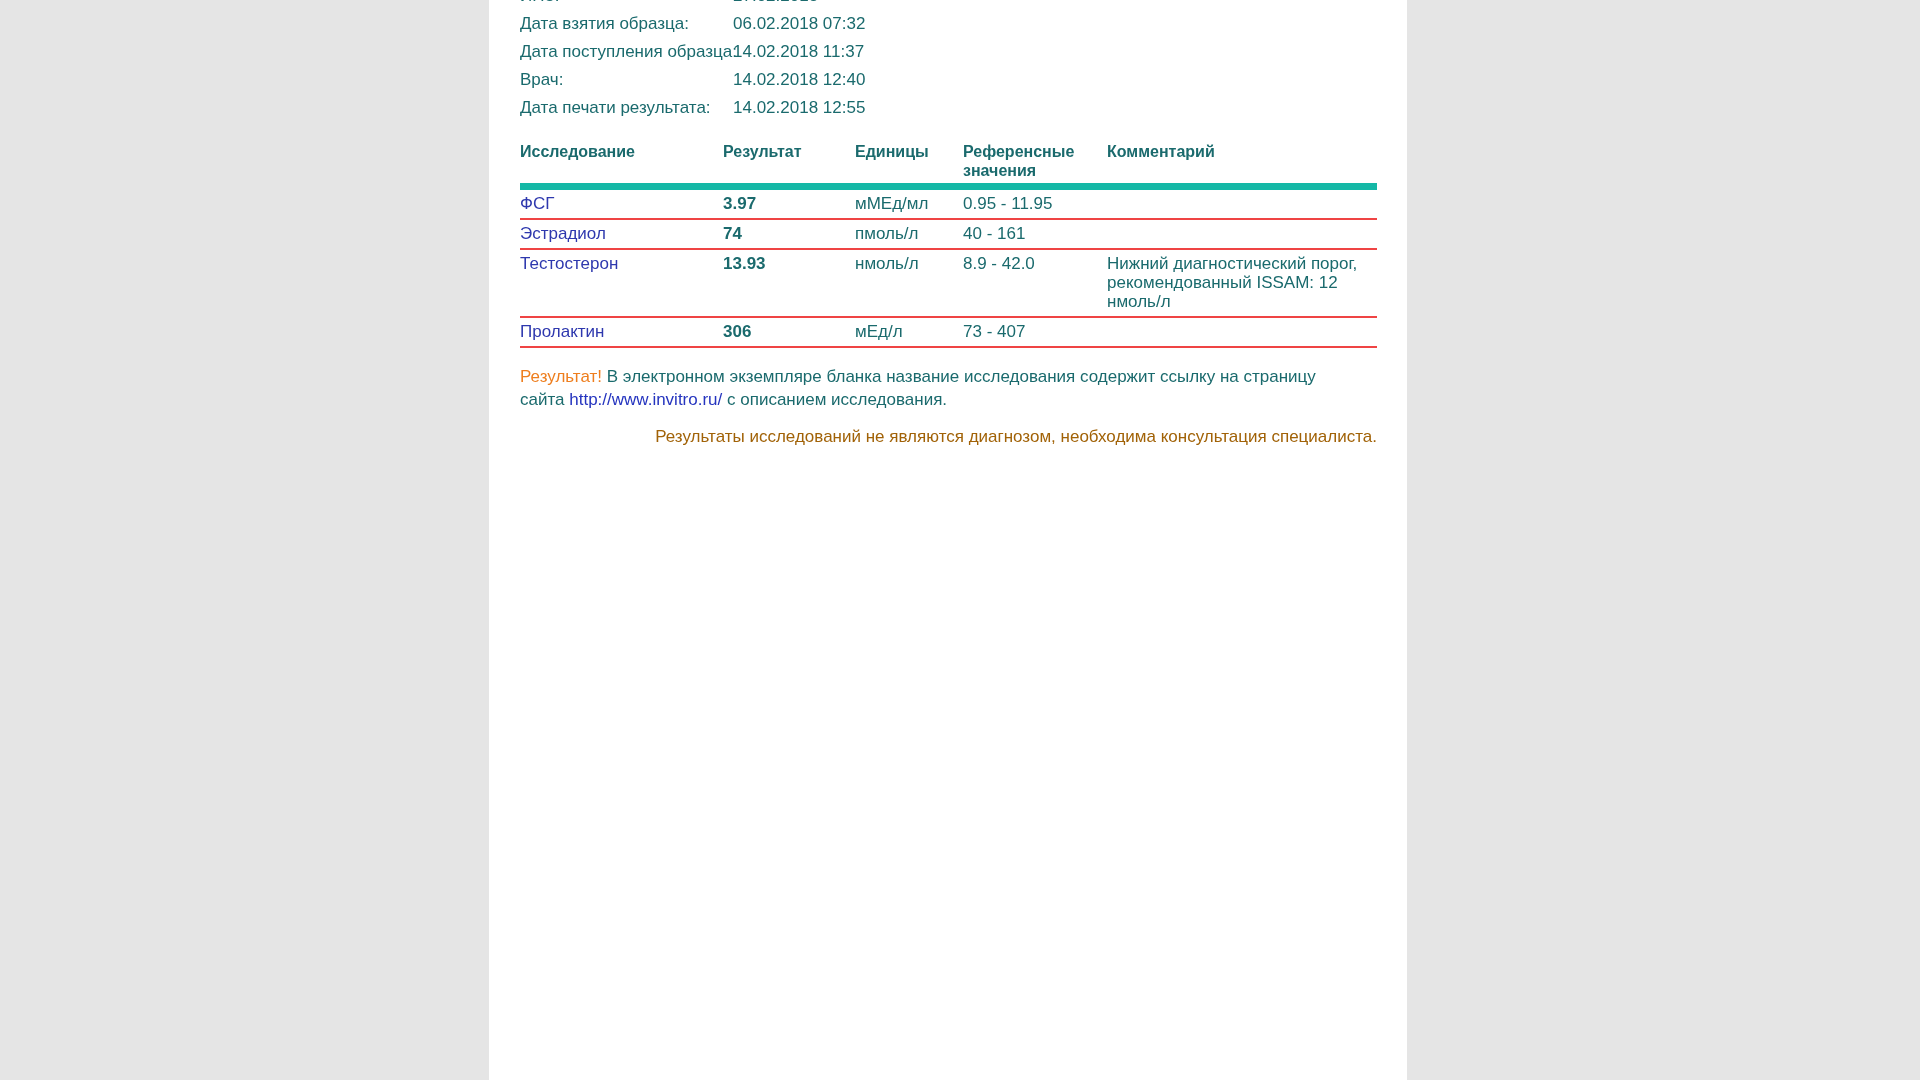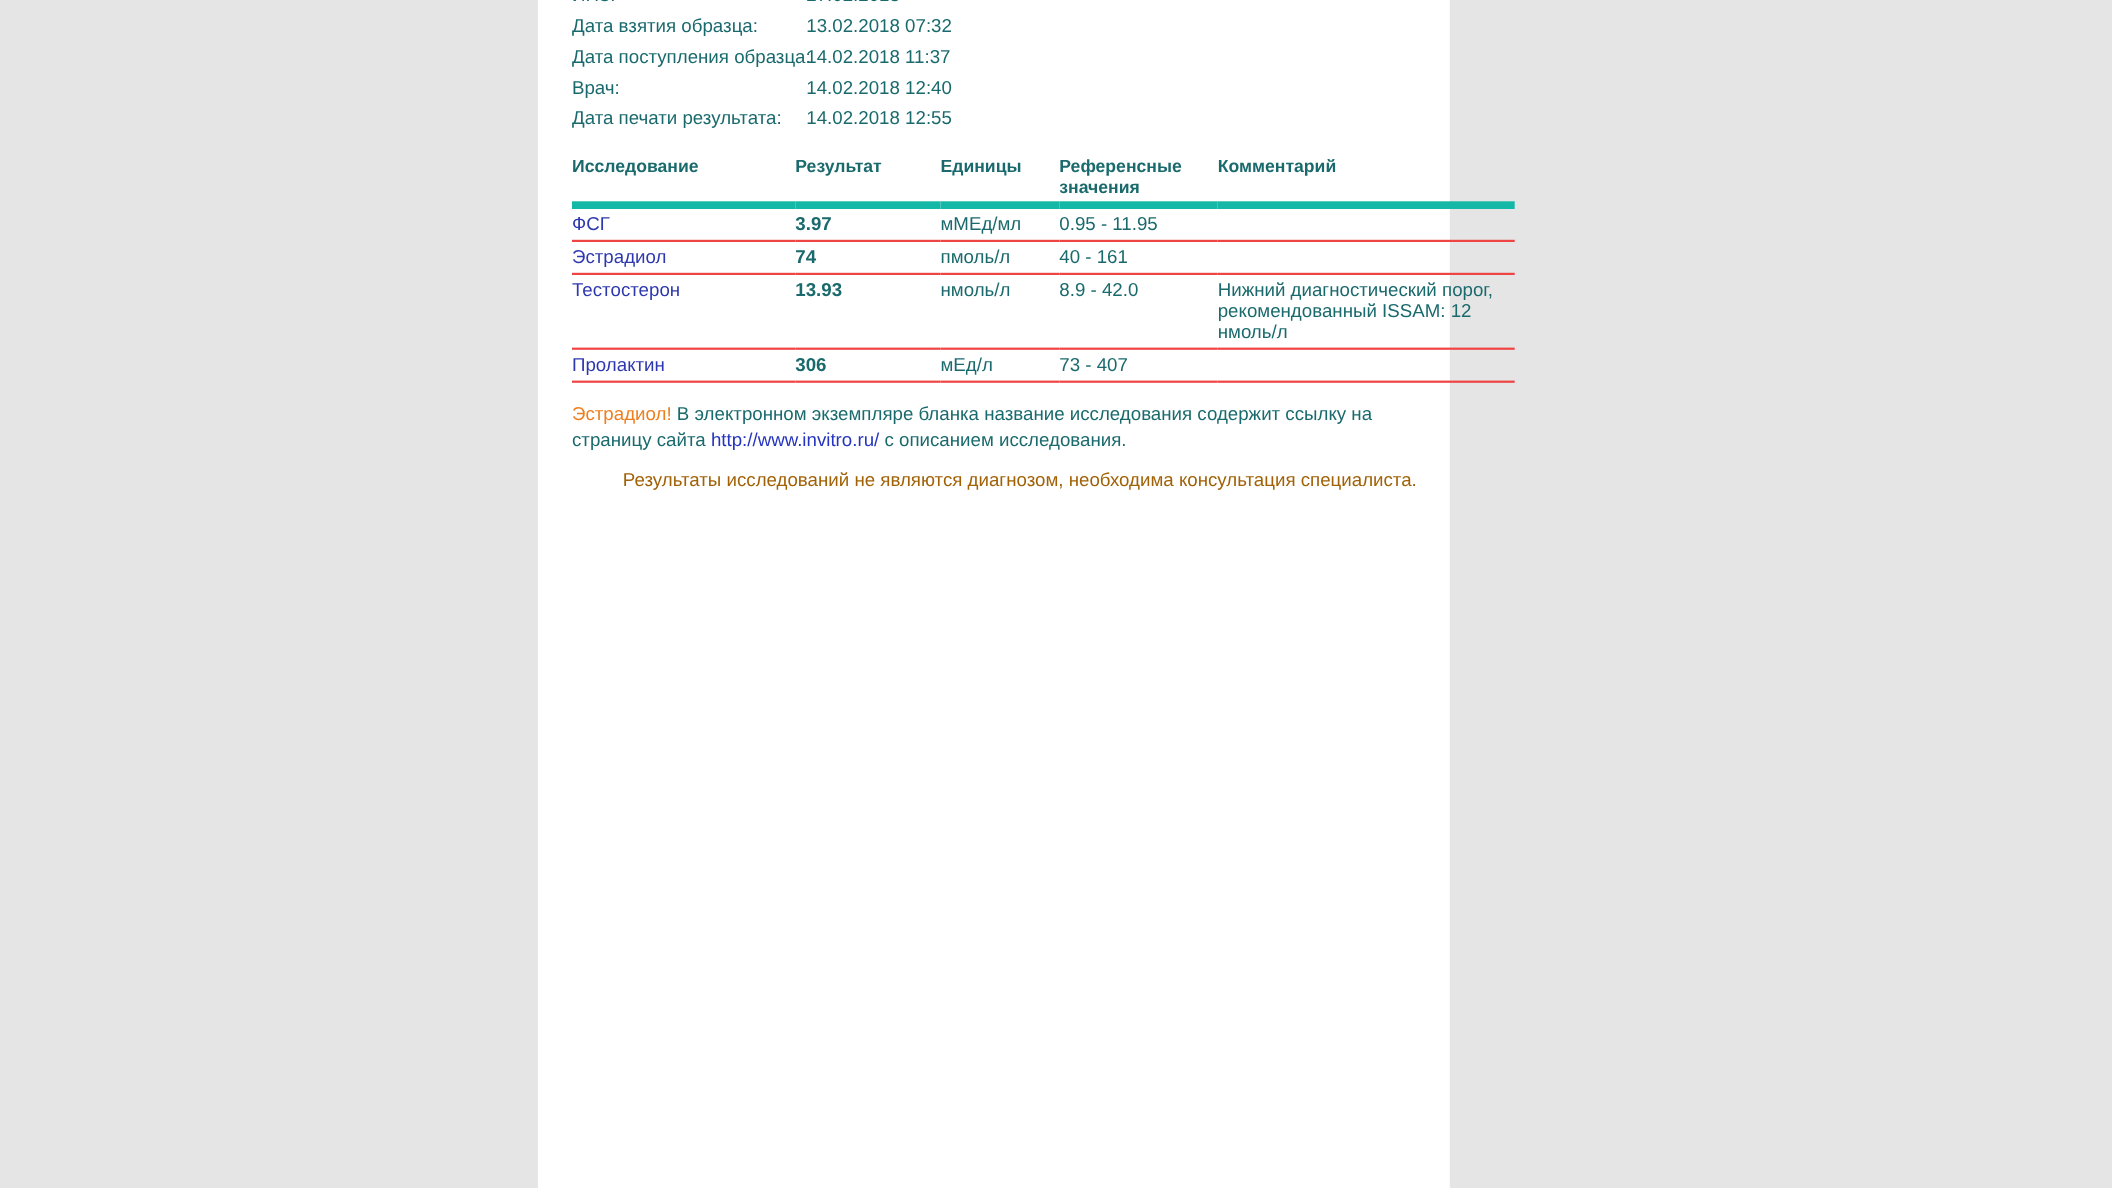--- a/index.html
+++ b/index.html
@@ -4,21 +4,21 @@
 <style>
   * { margin:0; padding:0; box-sizing:border-box; }
   html,body { width:1920px; height:1080px; overflow:hidden; }
   body {
     background:#e5e5e5;
     font-family:"Liberation Sans", sans-serif;
     position:relative;
   }
   .paper {
     position:absolute; left:489px; top:0;
-    width:829px; height:1080px;
+    width:918px; height:1080px;
     background:#ffffff;
   }
   .content { padding:0 30px 0 31px; }
 
   
   .fields { font-size:17px; color:#1a6a6d; }
   .frow { display:flex; height:28px; align-items:center; white-space:nowrap; }
   .frow.clipped { margin-top:-18px; }
   .frow .lbl { width:213px; flex:0 0 213px; }
   .frow .val { }
@@ -63,21 +63,21 @@
 <div class="paper">
   <div class="content">
 
     <div class="fields">
       <div class="frow clipped">
         <span class="lbl">ИНЗ:</span>
         <span class="val">27.02.2018</span>
       </div>
       <div class="frow">
         <span class="lbl">Дата взятия образца:</span>
-        <span class="val">13.02.2018 07:32</span>
+        <span class="val">06.02.2018 07:32</span>
       </div>
       <div class="frow">
         <span class="lbl">Дата поступления образца:</span>
         <span class="val">14.02.2018 11:37</span>
       </div>
       <div class="frow">
         <span class="lbl">Врач:</span>
         <span class="val">14.02.2018 12:40</span>
       </div>
       <div class="frow">
@@ -128,18 +128,18 @@
         <tr>
           <td><span class="test-link">Пролактин</span></td>
           <td class="res-val">306</td>
           <td>мЕд/л</td>
           <td>73 - 407</td>
           <td></td>
         </tr>
       </tbody>
     </table>
 
-    <p class="note1"><span class="orange">Эстрадиол!</span><span> В электронном экземпляре бланка название исследования содержит ссылку на страницу сайта </span><span class="url-link">http://www.invitro.ru/</span><span> с описанием исследования.</span></p>
+    <p class="note1"><span class="orange">Результат!</span><span> В электронном экземпляре бланка название исследования содержит ссылку на страницу сайта </span><span class="url-link">http://www.invitro.ru/</span><span> с описанием исследования.</span></p>
 
     <p class="note2">Результаты исследований не являются диагнозом, необходима консультация специалиста.</p>
 
   </div>
 </div>
 
 </body></html>

